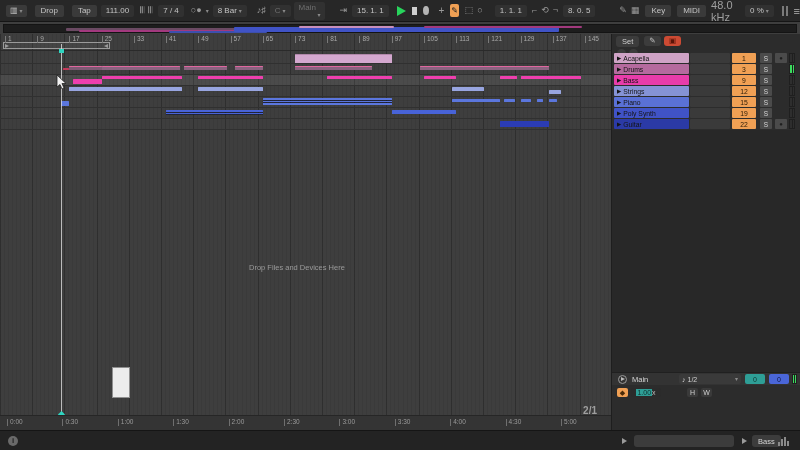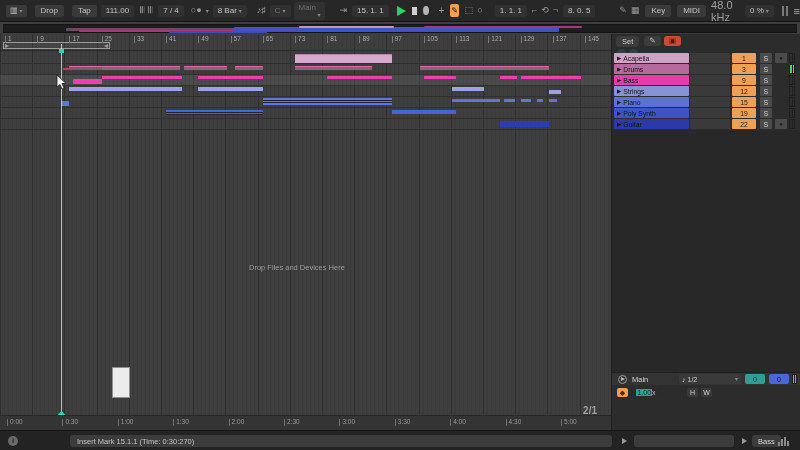--- a/index.html
+++ b/index.html
@@ -360,21 +360,20 @@
           <span style="background:#2e9e96;color:#0f2e2b;padding:0 1px;">1.00</span>
           <span style="color:#bbb;">x</span>
         </span>
       <span class="mini-box" style="margin-left:26px;width:11px;height:9px;background:#3a3a3a;color:#cfcfcf;">H</span>
       <span class="mini-box" style="margin-left:3px;width:11px;height:9px;background:#3a3a3a;color:#cfcfcf;">W</span>
     </div>
   </div>
 
   <div class="statusbar">
     <span class="info-ci">i</span>
-    <div class="status-field">Insert Mark 15.1.1 (Time: 0:30:270)</div>
     <span class="mini-play" style="position:absolute;left:622px;top:7px;"></span>
     <div class="status-field" style="left:634px;width:100px;"></div>
     <span class="mini-play" style="position:absolute;left:742px;top:7px;"></span>
     <span style="position:absolute;left:752px;top:4px;height:12px;background:#3c3c3c;border-radius:3px;font-size:7.5px;color:#d6d6d6;display:flex;align-items:center;padding:0 6px;">Bass</span>
     <span class="stats-icon">
         <i style="height:4px;"></i>
         <i style="height:7px;"></i>
         <i style="height:9px;"></i>
         <i style="height:5px;"></i>
       </span>

